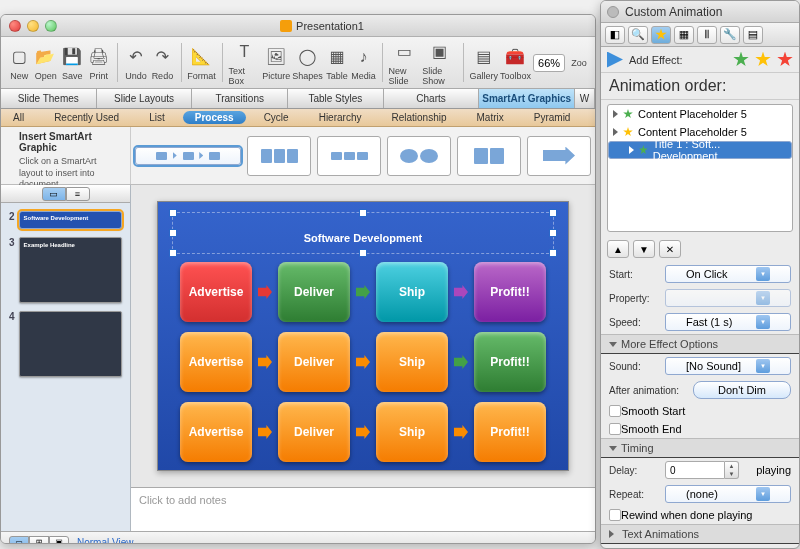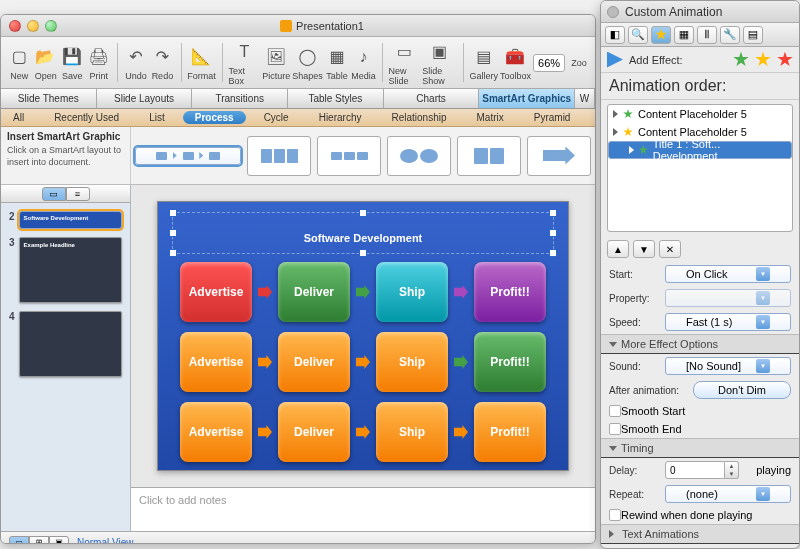--- a/index.html
+++ b/index.html
@@ -20,21 +20,21 @@
 .tb-sep{width:1px;background:#bbb;margin:4px 4px}
 .tb-right{margin-left:auto;display:flex;align-items:center;gap:4px}
 .zoom-box{border:1px solid #aaa;background:#fff;padding:2px 4px;font-size:10px;border-radius:3px}
 .tabs{height:20px;background:linear-gradient(#e0e0e0,#cacaca);display:flex;border-bottom:1px solid #999}
 .tab{flex:1;border-right:1px solid #aaa;display:flex;align-items:center;justify-content:center;font-size:10px;color:#333;cursor:pointer;background:linear-gradient(#fdfdfd,#d7d7d7)}
 .tab.active{background:linear-gradient(#bfe3f9,#8fc8ef);color:#1a4d7a;font-weight:bold}
 .subtabs{height:18px;background:linear-gradient(#f0ddc4,#e8c89a);display:flex;align-items:center;padding:0 0;gap:6px;border-bottom:1px solid #c0a070}
 .pill{padding:1px 12px;font-size:10px;color:#333;border-radius:8px;cursor:pointer}
 .pill.active{background:linear-gradient(#5aa4e0,#2f7fc8);color:#fff;font-weight:bold}
 .insert-pane{height:58px;background:#f2f2f2;border-bottom:1px solid #bcbcbc;display:flex}
-.insert-left{width:130px;padding:4px 6px;border-right:1px solid #ccc}
+.insert-left{width:130px;padding:4px 18px;border-right:1px solid #ccc}
 .insert-left .h{font-size:10px;font-weight:bold;color:#333;margin-bottom:3px}
 .insert-left .t{font-size:9px;color:#555;line-height:1.3}
 .sm-row{flex:1;display:flex;align-items:center;gap:6px;padding:4px;overflow:hidden}
 .sm-thumb{width:64px;height:40px;background:#fff;border:1px solid #aaa;border-radius:3px;display:flex;align-items:center;justify-content:center;gap:2px;cursor:pointer}
 .sm-thumb.sel{outline:2px solid #5b9bd5}
 .chev{width:4px;height:7px;background:#7aa6d8;clip-path:polygon(0 0,100% 50%,0 100%)}
 .blk{width:11px;height:8px;background:#7aa6d8;border-radius:1px}
 .content{display:flex;height:346px}
 .slidepanel{width:130px;background:#dfe7f0;border-right:1px solid #b0b8c0;overflow-y:auto}
 .viewbtns{height:18px;background:linear-gradient(#fff,#e0e0e0);border-bottom:1px solid #aaa;display:flex;align-items:center;justify-content:center;gap:0}

